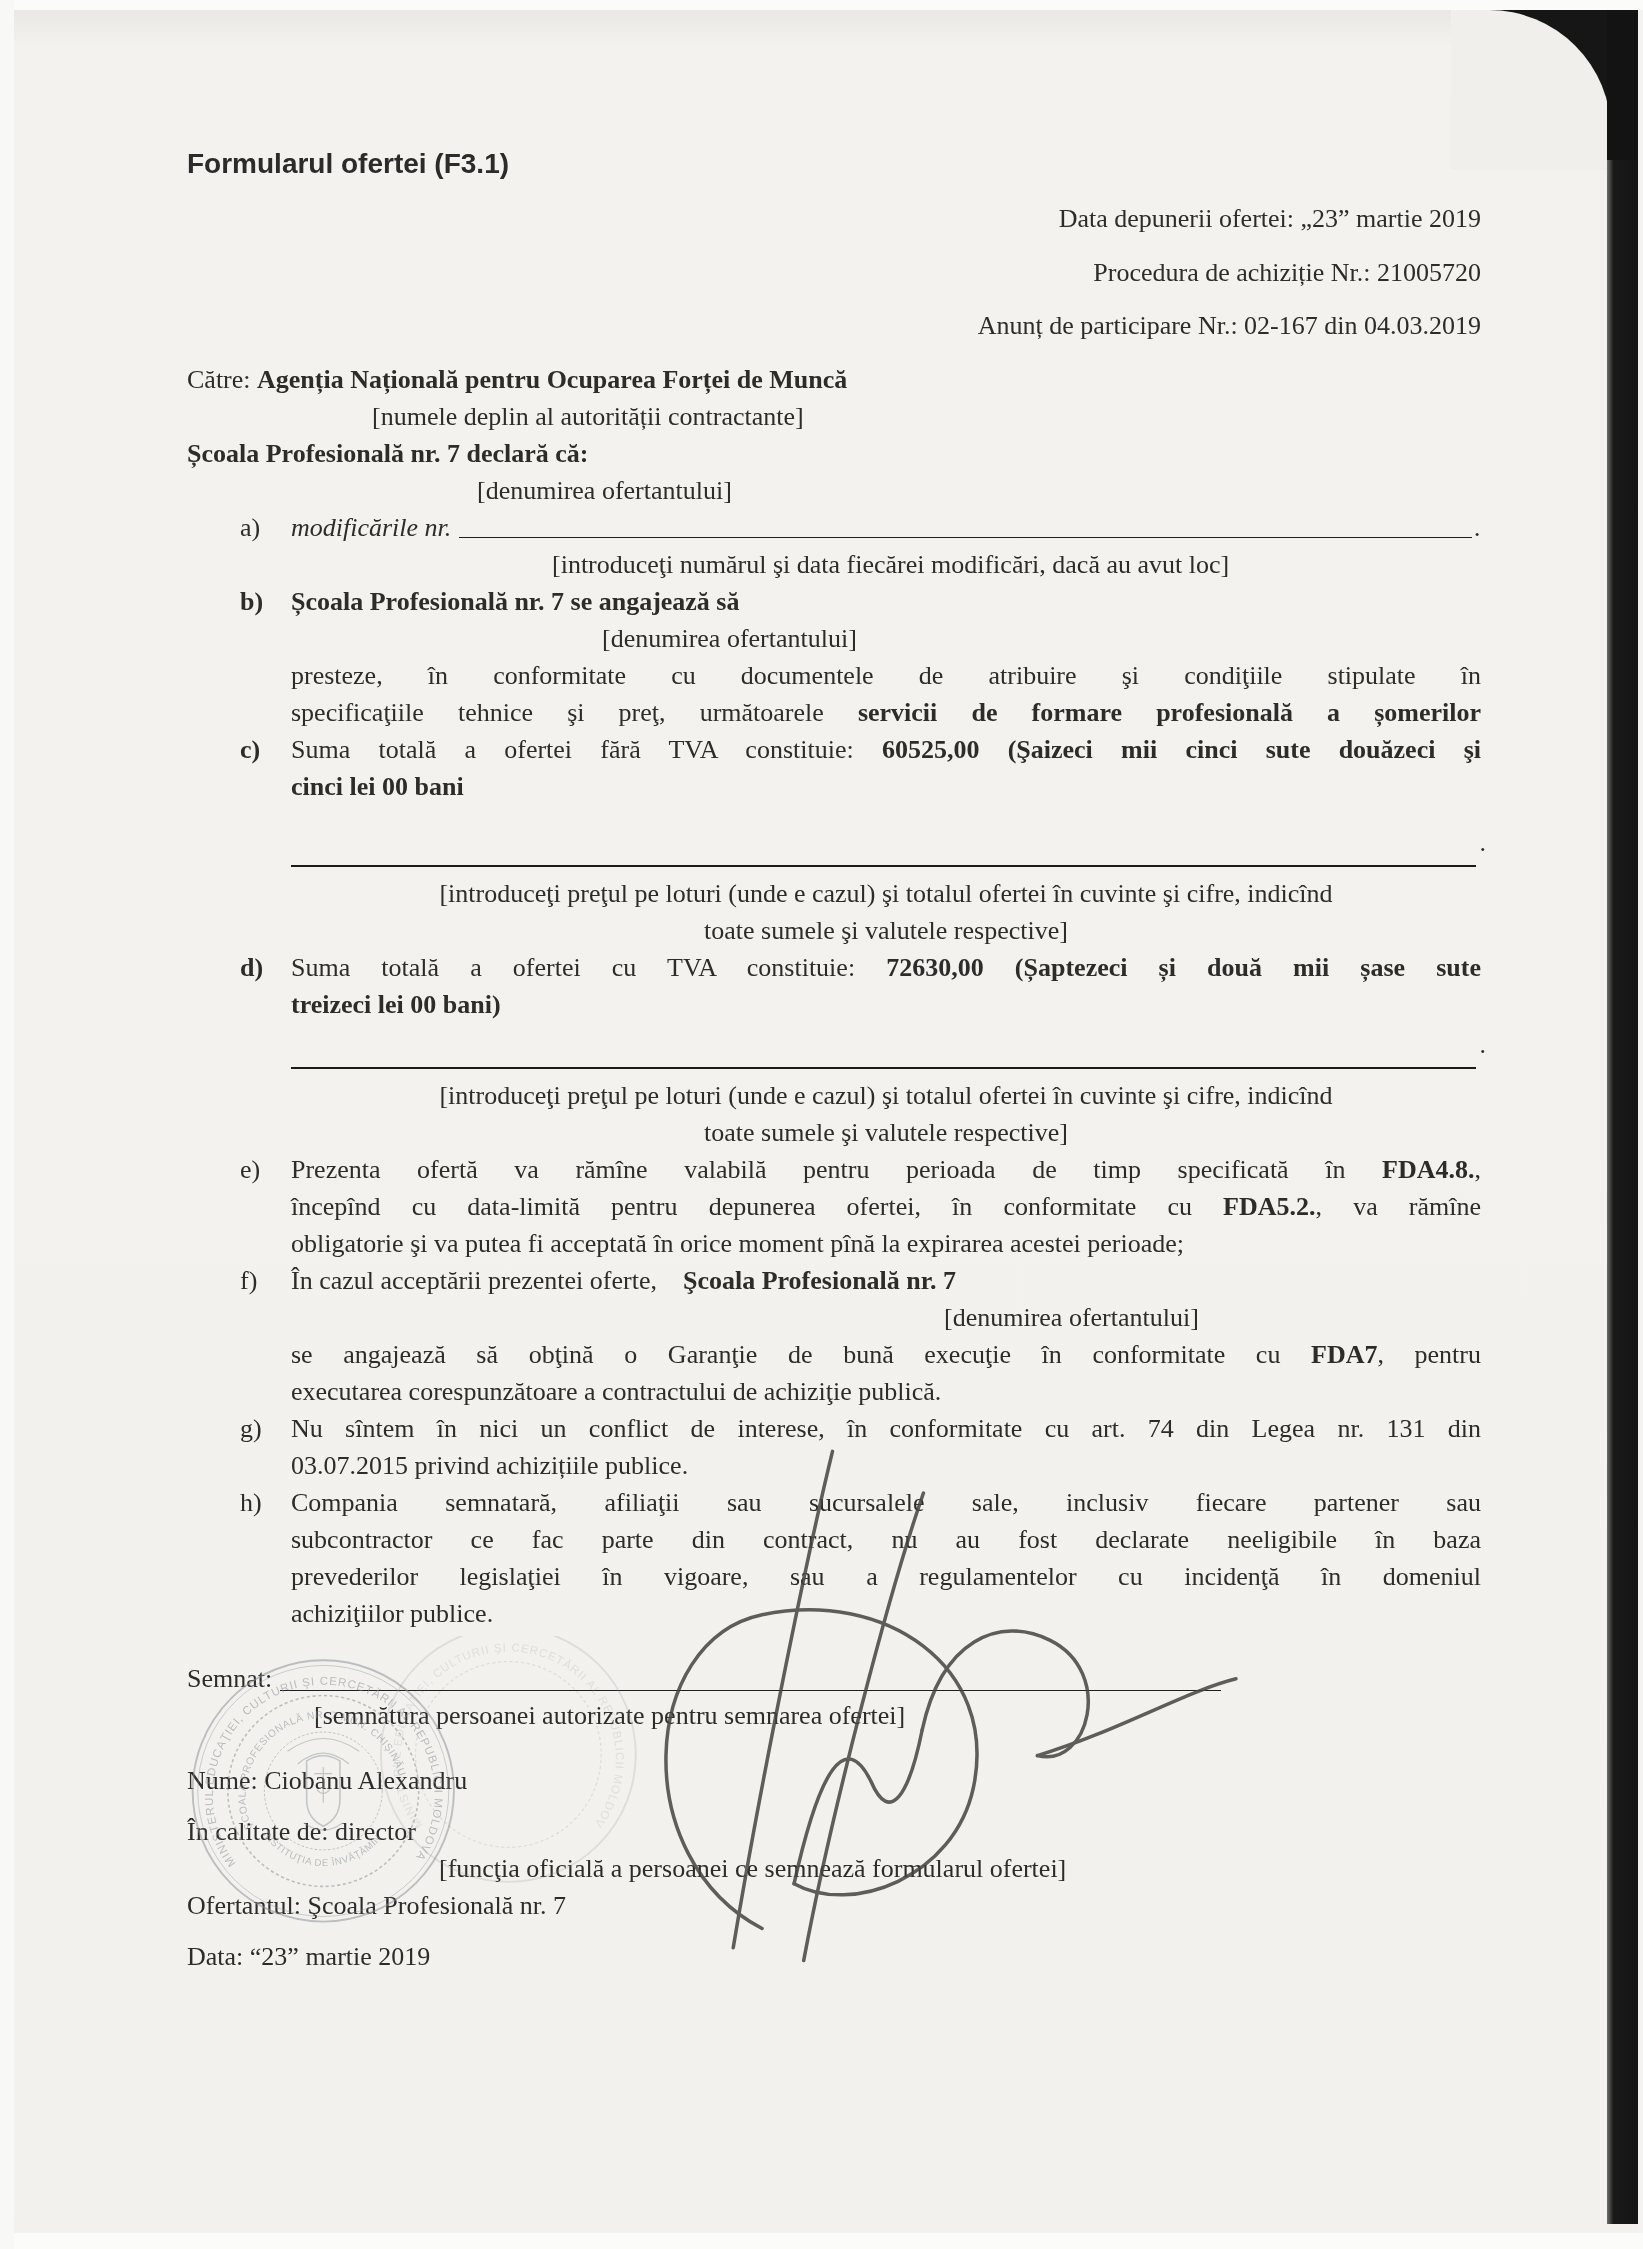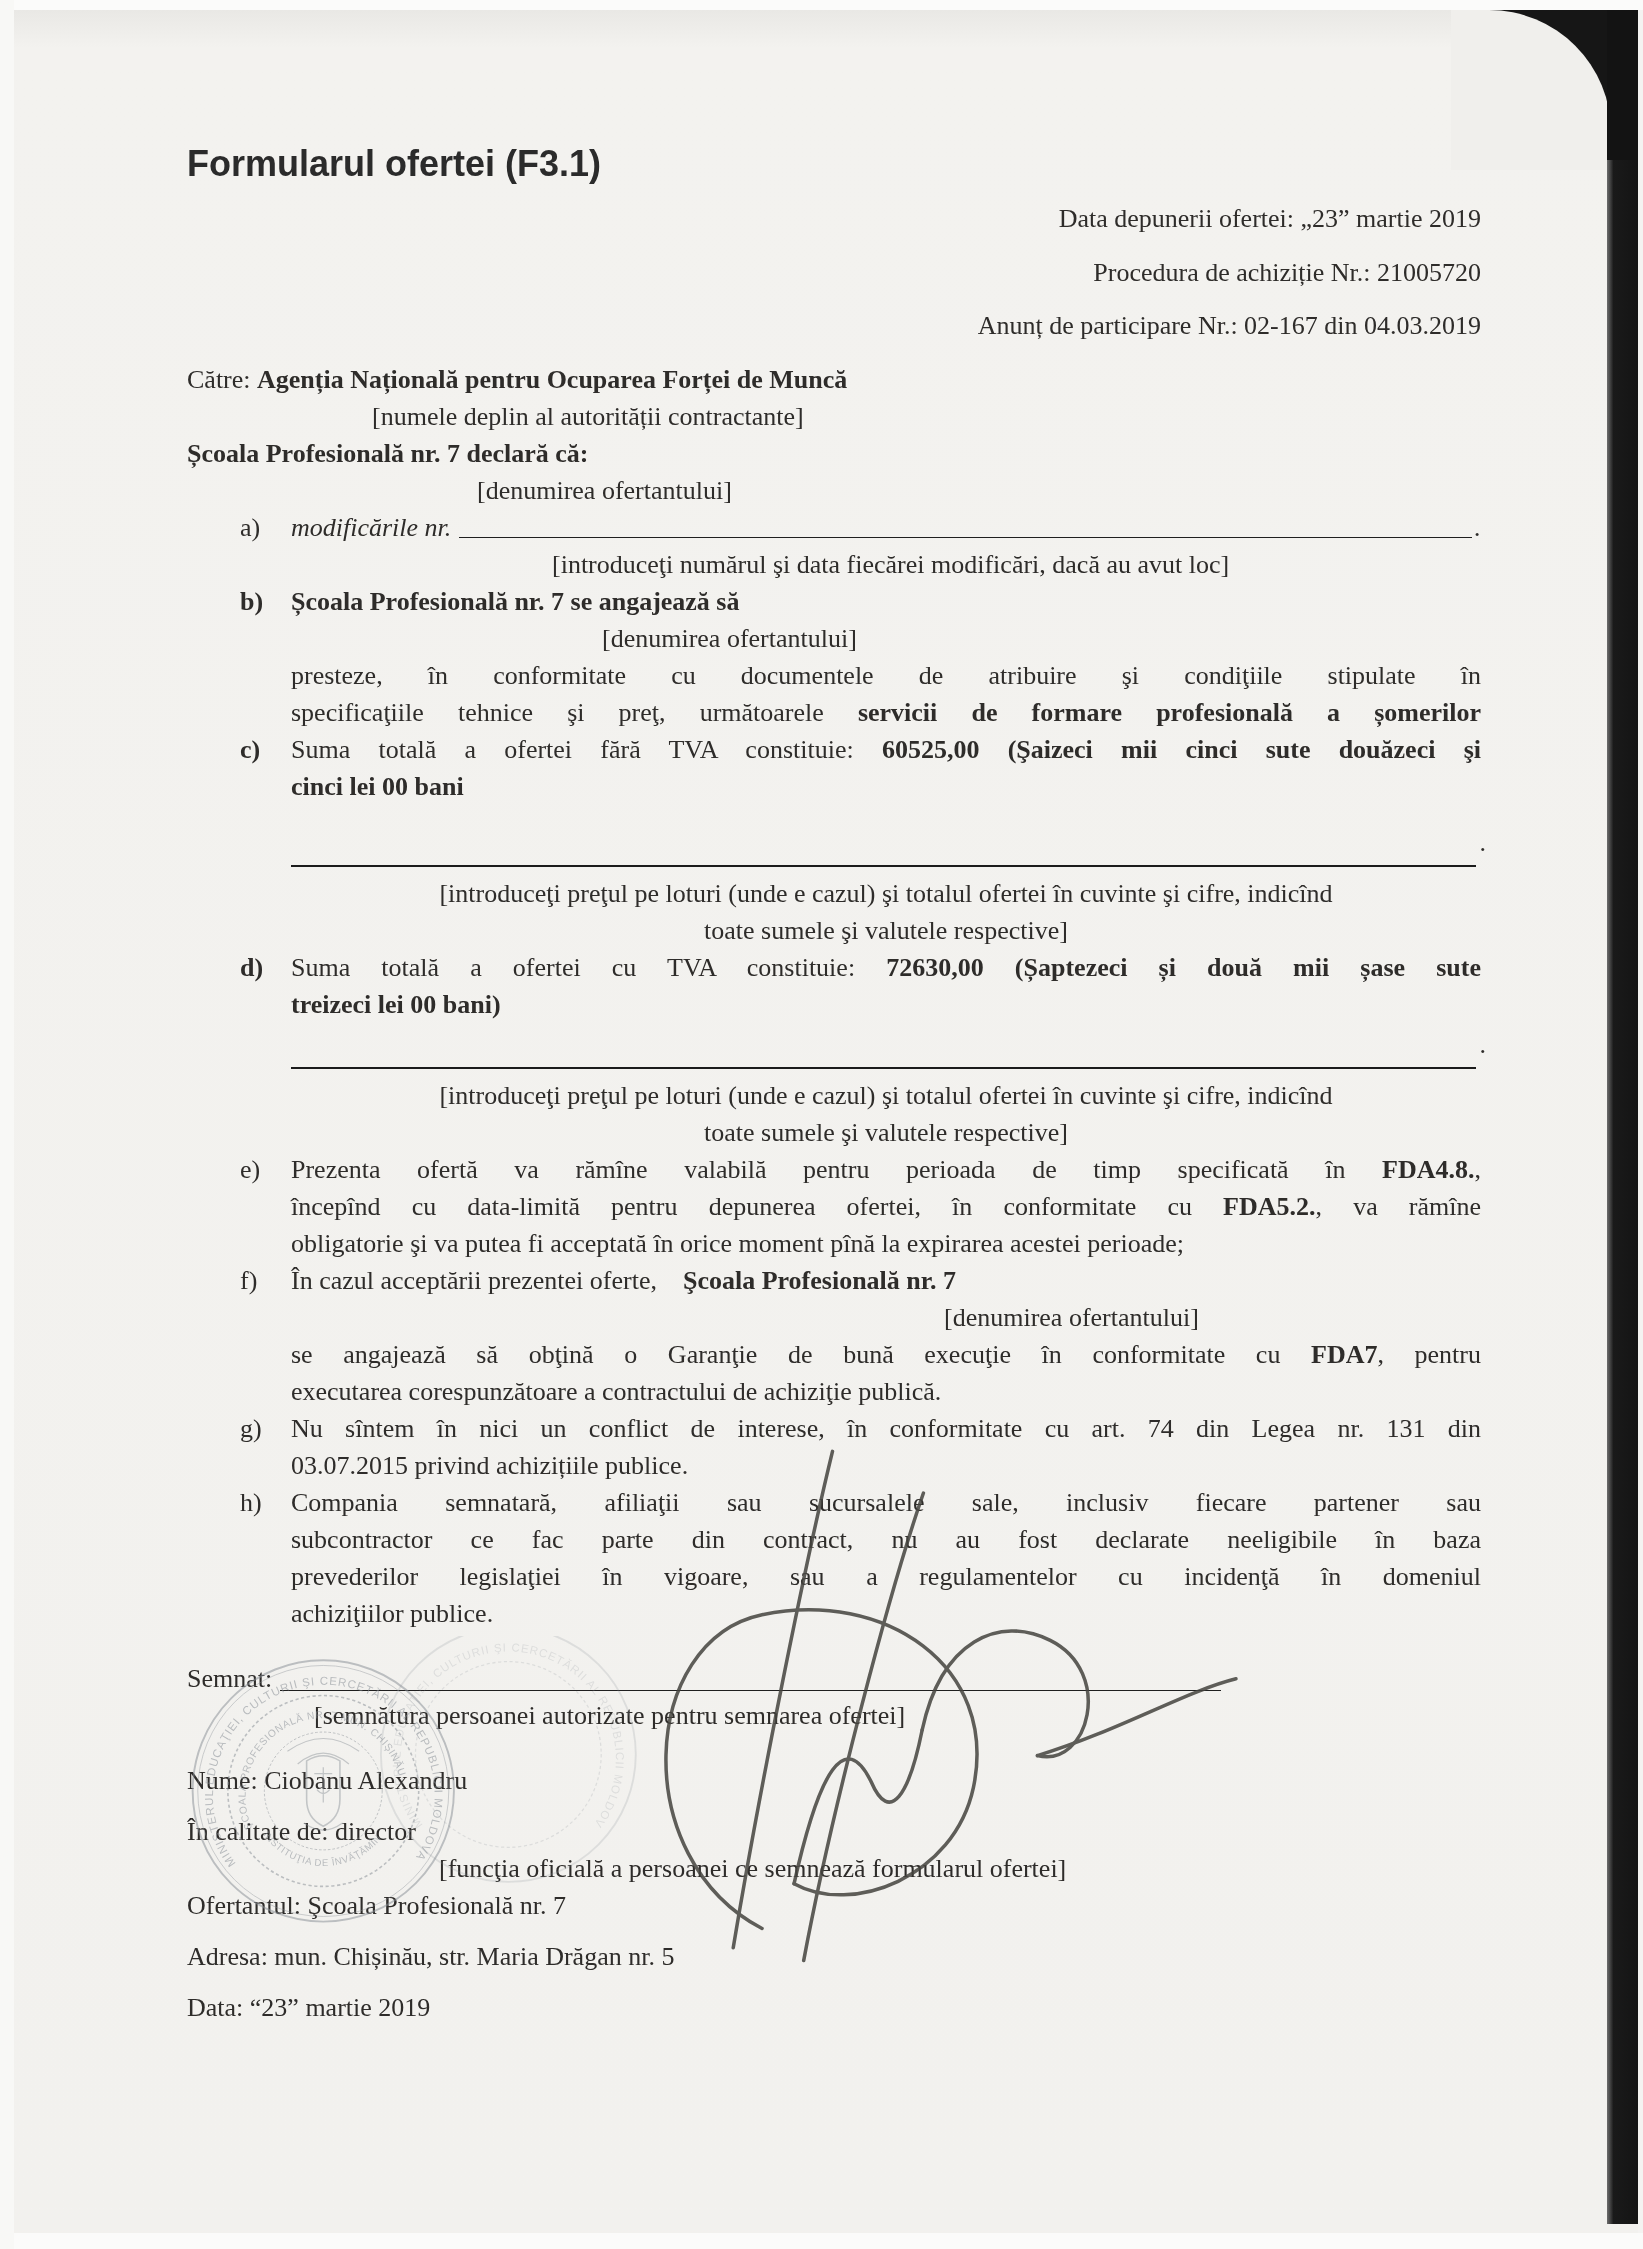--- a/index.html
+++ b/index.html
@@ -22,21 +22,21 @@
   .bottom-strip{position:absolute;bottom:0;left:0;right:0;height:16.7px;background:#fbfbfa;}
   .left-strip{position:absolute;top:0;left:0;width:14px;bottom:0;background:#f8f8f6;}
 
   
   .content{
     position:absolute;left:187px;top:145px;width:1294px;
     font-size:26px;line-height:37px;
   }
   .doc-title{
     font-family:"Liberation Sans", sans-serif;
-    font-weight:bold;font-size:36px;color:#2b2b2b;
+    font-weight:bold;font-size:28px;color:#2b2b2b;
     margin-bottom:18px;
   }
   .meta{margin-bottom:16.7px;text-align:right;}
   .b{font-weight:bold;}
   .j{text-align:justify;text-align-last:justify;}
   .helper{color:#2e2c2a;}
   .item{position:relative;padding-left:104px;}
   .marker{position:absolute;left:53px;top:0;}
   .marker.bold{font-weight:bold;}
   .center{text-align:center;}
@@ -172,21 +172,20 @@
   <div class="sig-section">
     <div class="semnat-row">
       <span>Semnat:</span>
       <span class="fill"></span>
     </div>
     <div style="margin-left:127px" class="helper">[semnătura persoanei autorizate pentru semnarea ofertei]</div>
     <div class="mt-name">Nume: Ciobanu Alexandru</div>
     <div class="mt-sm">În calitate de: director</div>
     <div style="margin-left:252px" class="helper">[funcţia oficială a persoanei ce semnează formularul ofertei]</div>
     <div>Ofertantul: Şcoala Profesională nr. 7</div>
-    <div class="mt-sm">Adresa: mun. Chișinău, str. Maria Drăgan nr. 5</div>
     <div class="mt-sm">Data: “23” martie 2019</div>
   </div>
 </div>
 
 <svg class="stamp-svg" viewBox="0 0 810 520">
   <defs>
     <path id="arc-outer" d="M 100,355 A 173,173 0 1 1 372,357"></path>
     <path id="arc-inner" d="M 125,300 A 122,122 0 1 1 347,302"></path>
     <path id="arc-bottom" d="M 142,310 A 116,116 0 0 0 330,312"></path>
     <path id="arc-ghost" d="M 392,295 A 168,168 0 1 1 656,297"></path>

